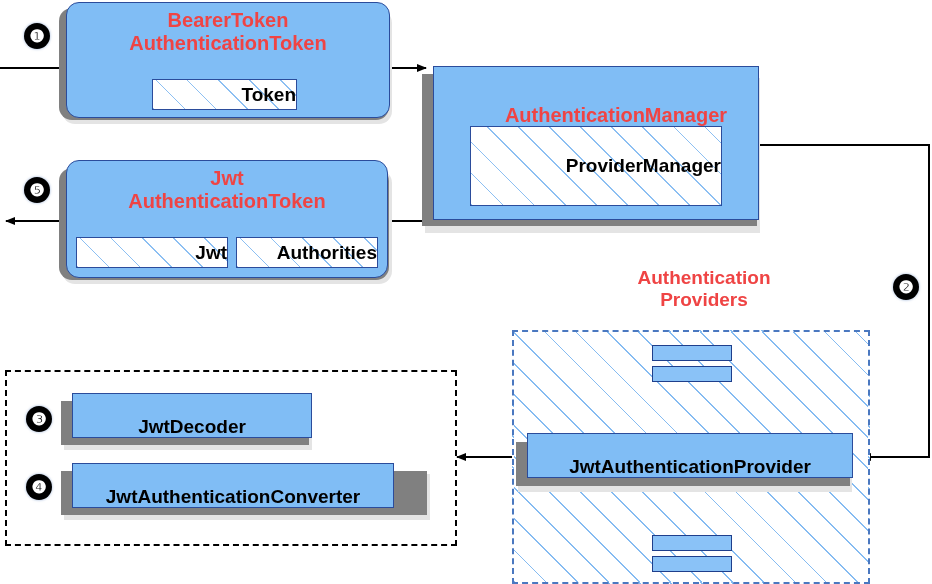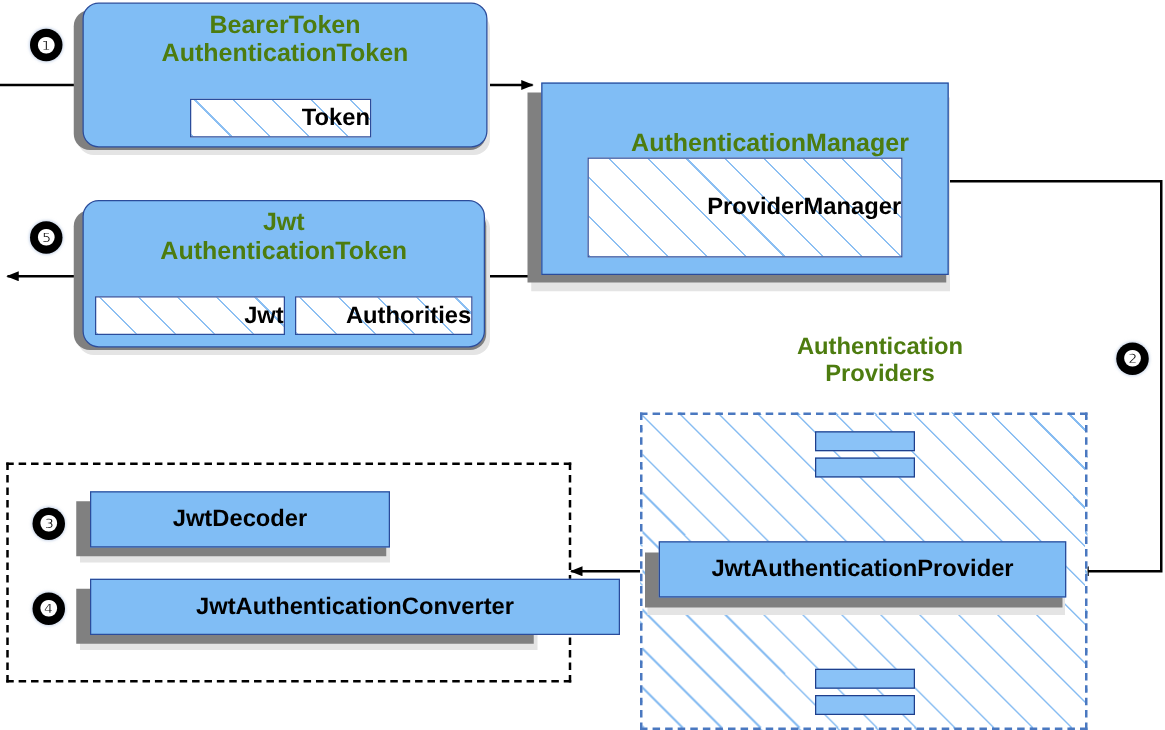--- a/index.html
+++ b/index.html
@@ -27,21 +27,21 @@
 
   
   .node {
     position: absolute;
     box-sizing: border-box;
     background: #80BDF5;
     border: 1.5px solid #2B4C9B;
     color: #000000;
     font-weight: bold;
     display: flex;
-    align-items: center;
+    align-items: flex-end;
     justify-content: center;
     text-align: center;
     line-height: 1.12;
     z-index: 5;
   }
   .rounded {
     border-radius: 13px;
   }
   .shadow-dark {
     position: absolute;
@@ -73,21 +73,21 @@
     font-weight: bold;
     color: #000;
     z-index: 6;
   }
 
   
   .node-title {
     position: absolute;
     font-weight: bold;
     text-align: center;
-    color: #4d7c0f;
+    color: #ef4444;
     z-index: 7;
     line-height: 1.14;
   }
 
   
   .dashed-black {
     position: absolute;
     box-sizing: border-box;
     border: 2.5px dashed #000000;
     background: transparent;
@@ -242,21 +242,21 @@
   <div class="minibar" style="left:652px; top:556px; width:80px; height:16px;"></div>
 
   <div class="shadow-light" style="left:64px; top:404px; width:248px; height:46px;"></div>
   <div class="shadow-dark" style="left:61px; top:401px; width:248px; height:44px;"></div>
   <div class="node t19" style="left:72px; top:393px; width:240px; height:45px;">
     <span>JwtDecoder</span>
   </div>
 
   <div class="shadow-light" style="left:64px; top:474px; width:366px; height:46px;"></div>
   <div class="shadow-dark" style="left:61px; top:471px; width:366px; height:44px;"></div>
-  <div class="node t19" style="left:72px; top:463px; width:424px; height:45px;">
+  <div class="node t19" style="left:72px; top:463px; width:322px; height:45px;">
     <span>JwtAuthenticationConverter</span>
   </div>
 
   <div class="marker" style="left:24px; top:23px;">
     <span>❶</span>
   </div>
   <div class="marker" style="left:893px; top:274px;">
     <span>❷</span>
   </div>
   <div class="marker" style="left:26px; top:406px;">

